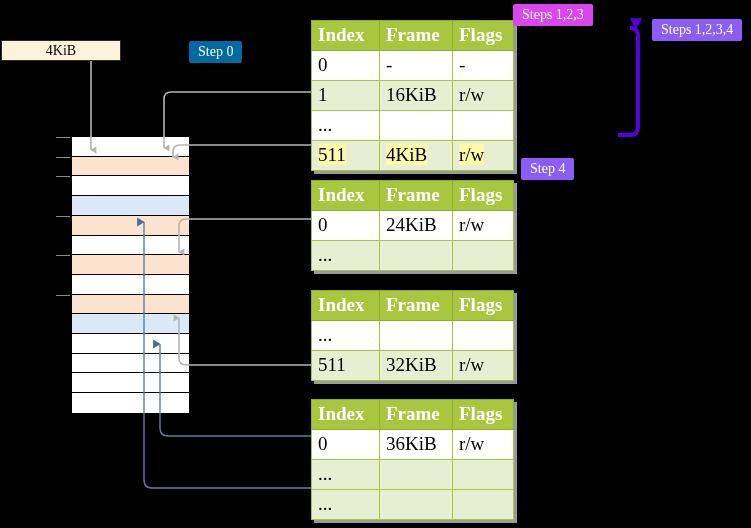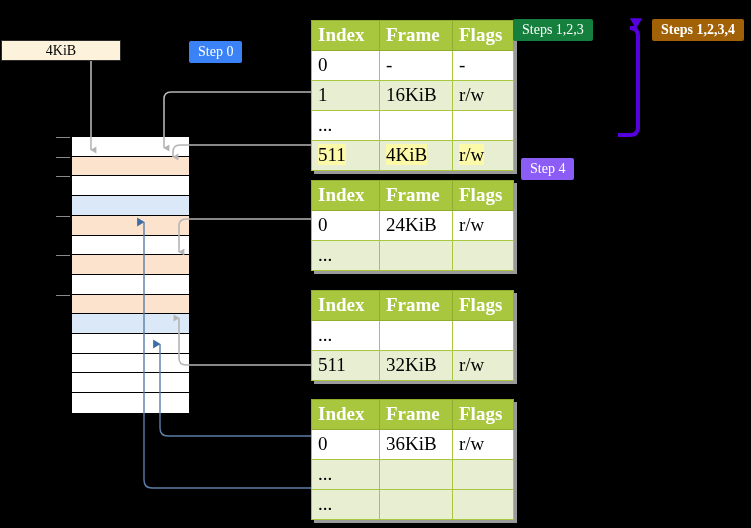--- a/index.html
+++ b/index.html
@@ -233,23 +233,23 @@
           <tr class="alt">
             <td class="cw-index">...</td>
             <td class="cw-frame"></td>
             <td class="cw-flags"></td>
           </tr>
         </tbody>
       </table>
     </div>
 
   <div id="badges-host">
-      <div class="badge red" style="left: 189px; top: 41px; background: #3b82f6; padding-left: 9px;">Step 0</div>
-      <div class="badge red" style="left: 513px; top: 19px; background: #15803d;">Steps 1,2,3</div>
-      <div class="badge purple" style="left: 652px; top: 19px; background: #a16207; font-weight: bold;">Steps 1,2,3,4</div>
+      <div class="badge red" style="left: 189px; top: 41px; background: #0369a1; padding-left: 9px;">Step 0</div>
+      <div class="badge red" style="left: 513px; top: 4px; background: #d946ef;">Steps 1,2,3</div>
+      <div class="badge purple" style="left: 652px; top: 19px; background: #8b5cf6;">Steps 1,2,3,4</div>
       <div class="badge red" style="left: 521px; top: 158px; background: #8b5cf6;">Step 4</div>
     </div>
 
   <svg id="wires" viewBox="0 0 751 528" xmlns="http://www.w3.org/2000/svg">
     <defs>
       <marker id="ar-gray" markerWidth="8" markerHeight="8" refX="4" refY="6" orient="auto" markerUnits="userSpaceOnUse">
         <path d="M0.6,0.6 L7.4,0.6 L4,6.6 Z" fill="#b5b5b5"></path>
       </marker>
       <marker id="ar-gray-up" markerWidth="8" markerHeight="8" refX="4" refY="6" orient="auto" markerUnits="userSpaceOnUse">
         <path d="M0.6,0.6 L7.4,0.6 L4,6.6 Z" fill="#b5b5b5"></path>

